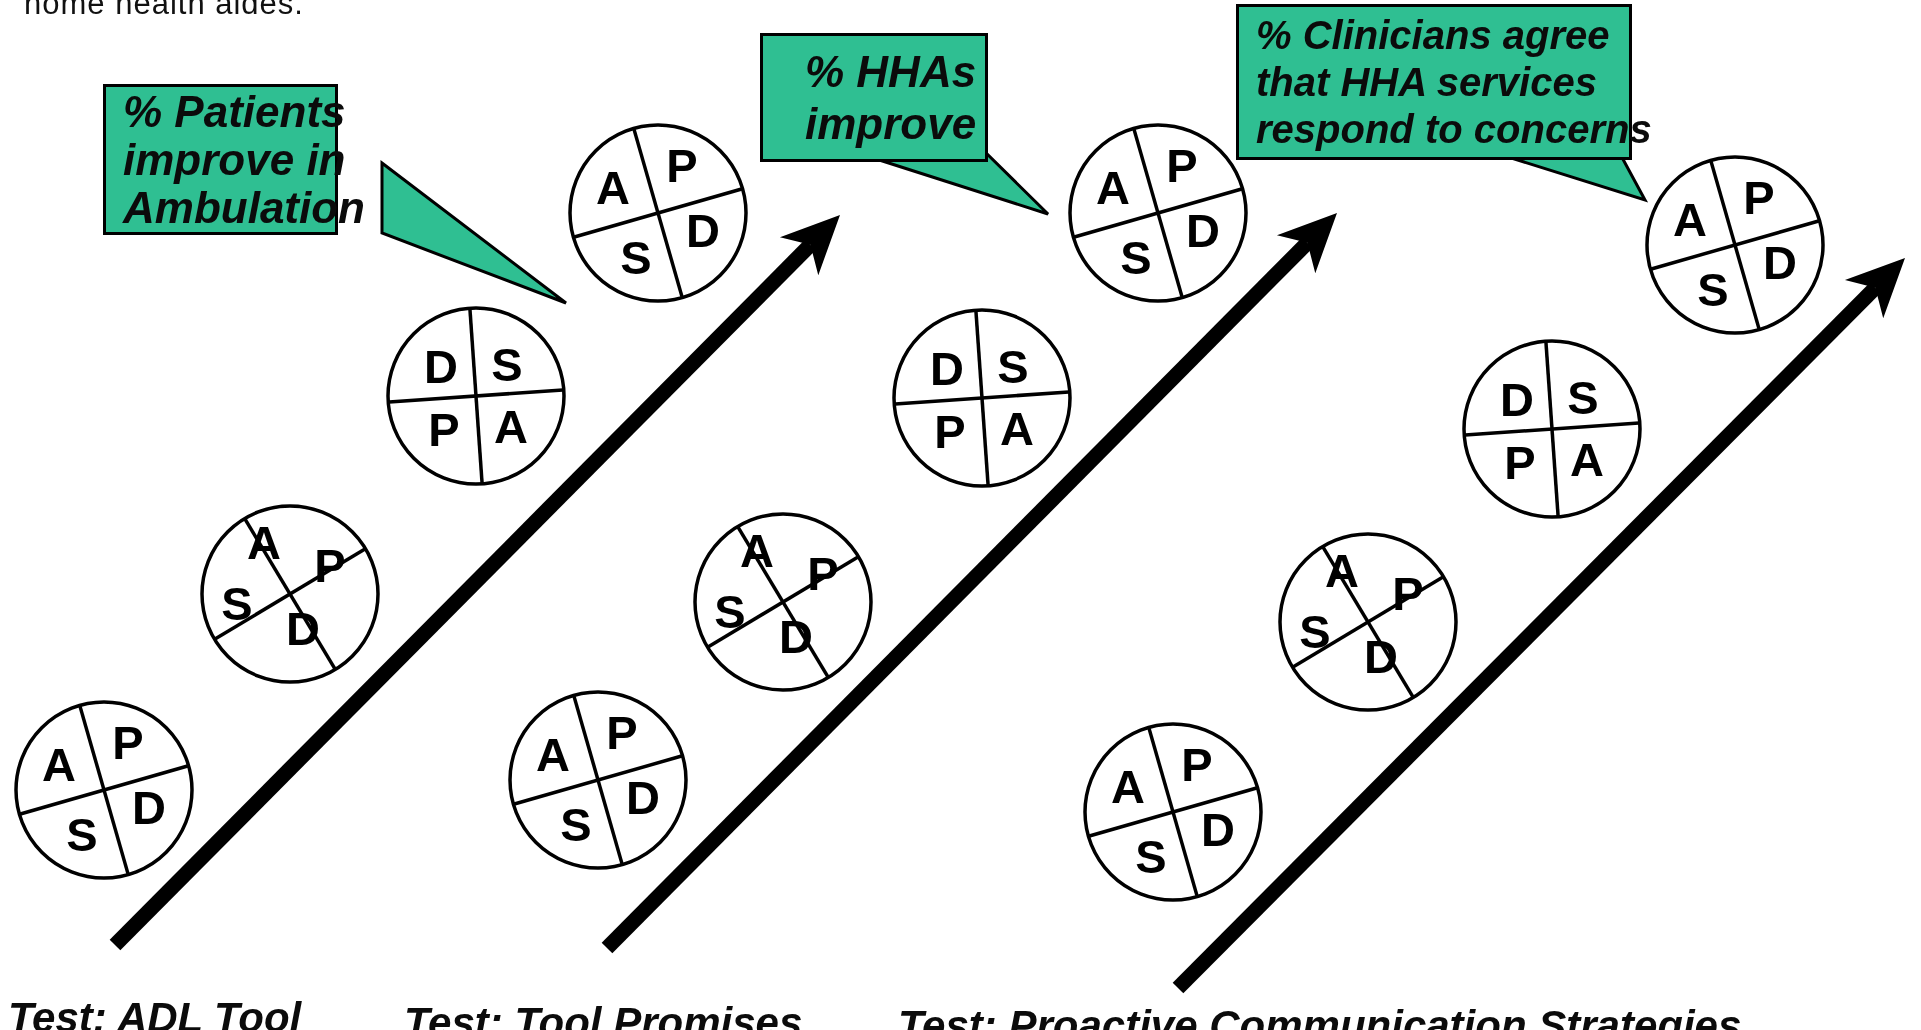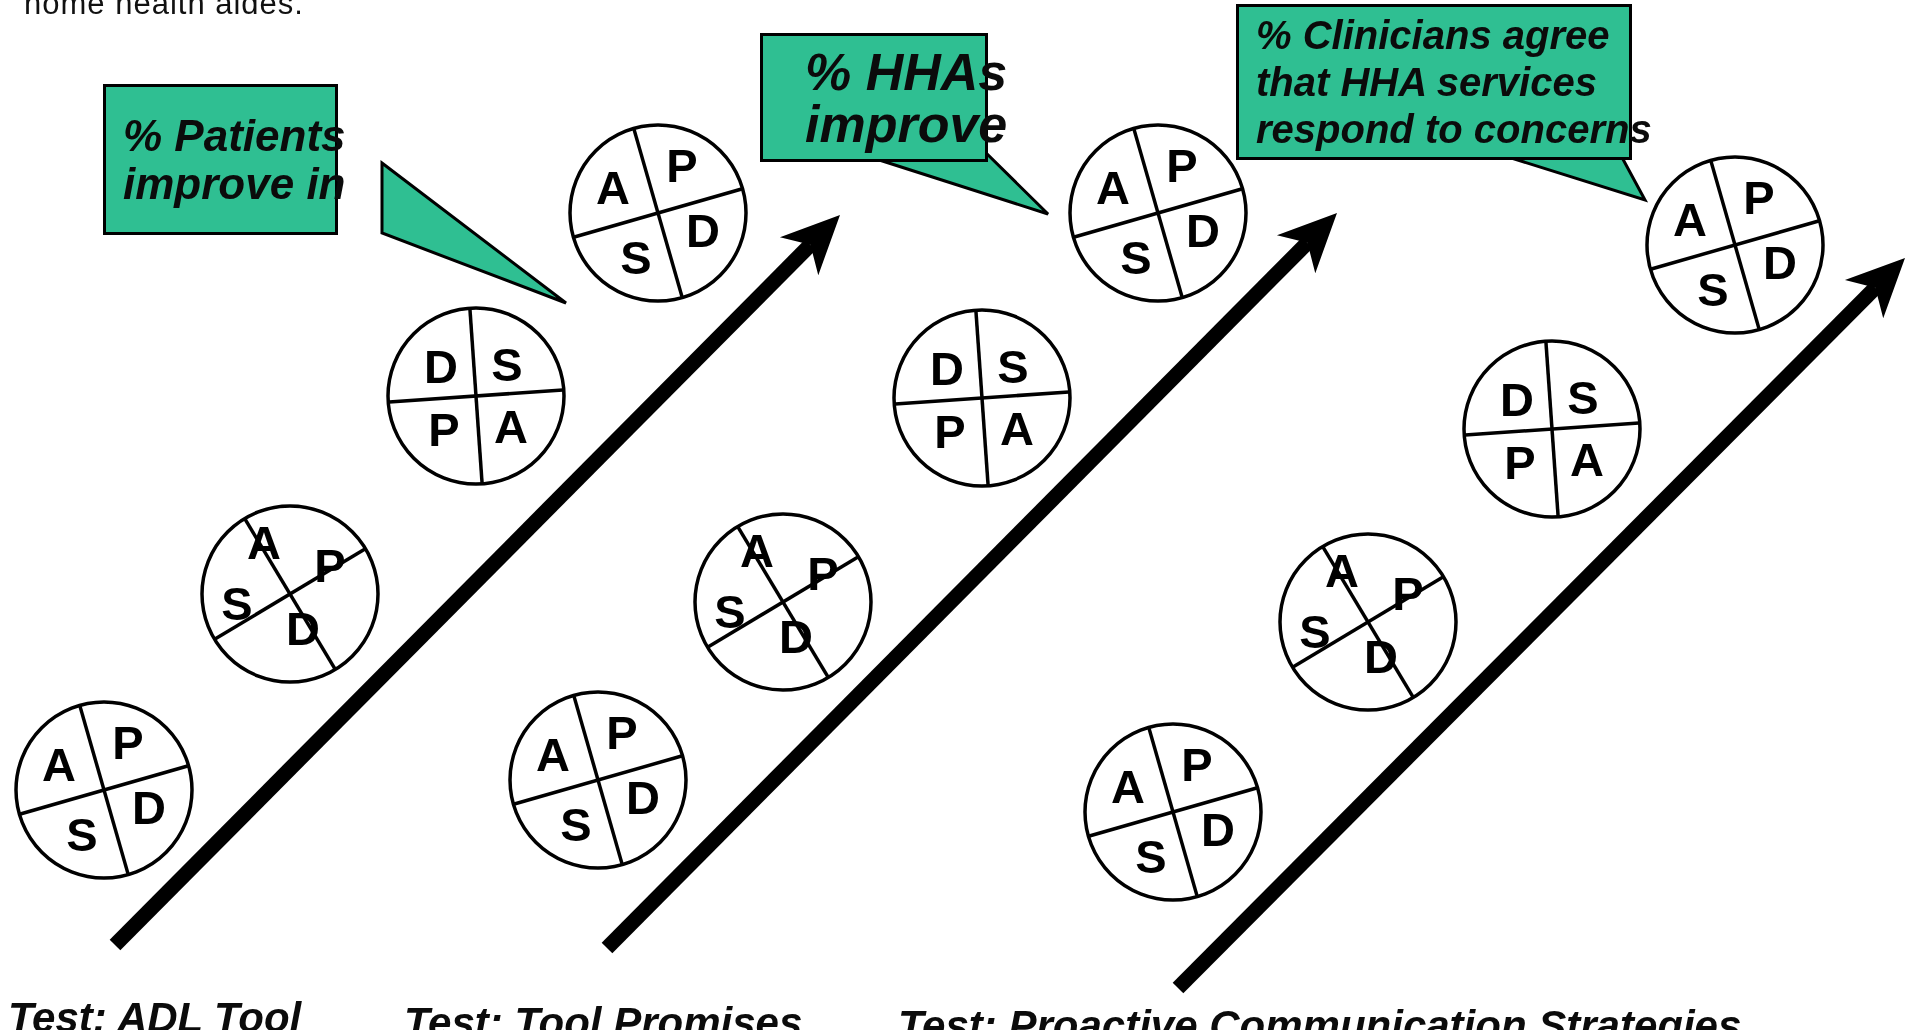--- a/index.html
+++ b/index.html
@@ -177,23 +177,24 @@
         <text x="1713" y="289" text-anchor="middle" dy="0.36em" font-family="&quot;Liberation Sans&quot;,&quot;DejaVu Sans&quot;,sans-serif" font-weight="bold" font-size="47" fill="#000000">S</text>
         <text x="1780" y="262" text-anchor="middle" dy="0.36em" font-family="&quot;Liberation Sans&quot;,&quot;DejaVu Sans&quot;,sans-serif" font-weight="bold" font-size="47" fill="#000000">D</text>
       </g>
     </svg>
 
   <div class="top-text">home health aides.</div>
 
   <div class="callout" style="left: 103px; top: 84px; width: 235px; height: 151px; font-size: 44px; line-height: 48px; background: rgb(47, 191, 146);">
     <span>% Patients</span>
     <span>improve in</span>
+    <span>Ambulation</span>
   </div>
 
-  <div class="callout" style="left: 760px; top: 33px; width: 228px; height: 129px; font-size: 52px; line-height: 52px; background: rgb(47, 191, 146); padding-left: 42px;">
+  <div class="callout" style="left: 760px; top: 33px; width: 228px; height: 129px; font-size: 44px; line-height: 52px; background: rgb(47, 191, 146); padding-left: 42px;">
     <span>% HHAs</span>
     <span>improve</span>
   </div>
 
   <div class="callout" style="left: 1236px; top: 4px; width: 396px; height: 156px; font-size: 40px; line-height: 47px; background: rgb(47, 191, 146);">
     <span>% Clinicians agree</span>
     <span>that HHA services</span>
     <span>respond to concerns</span>
   </div>
 

